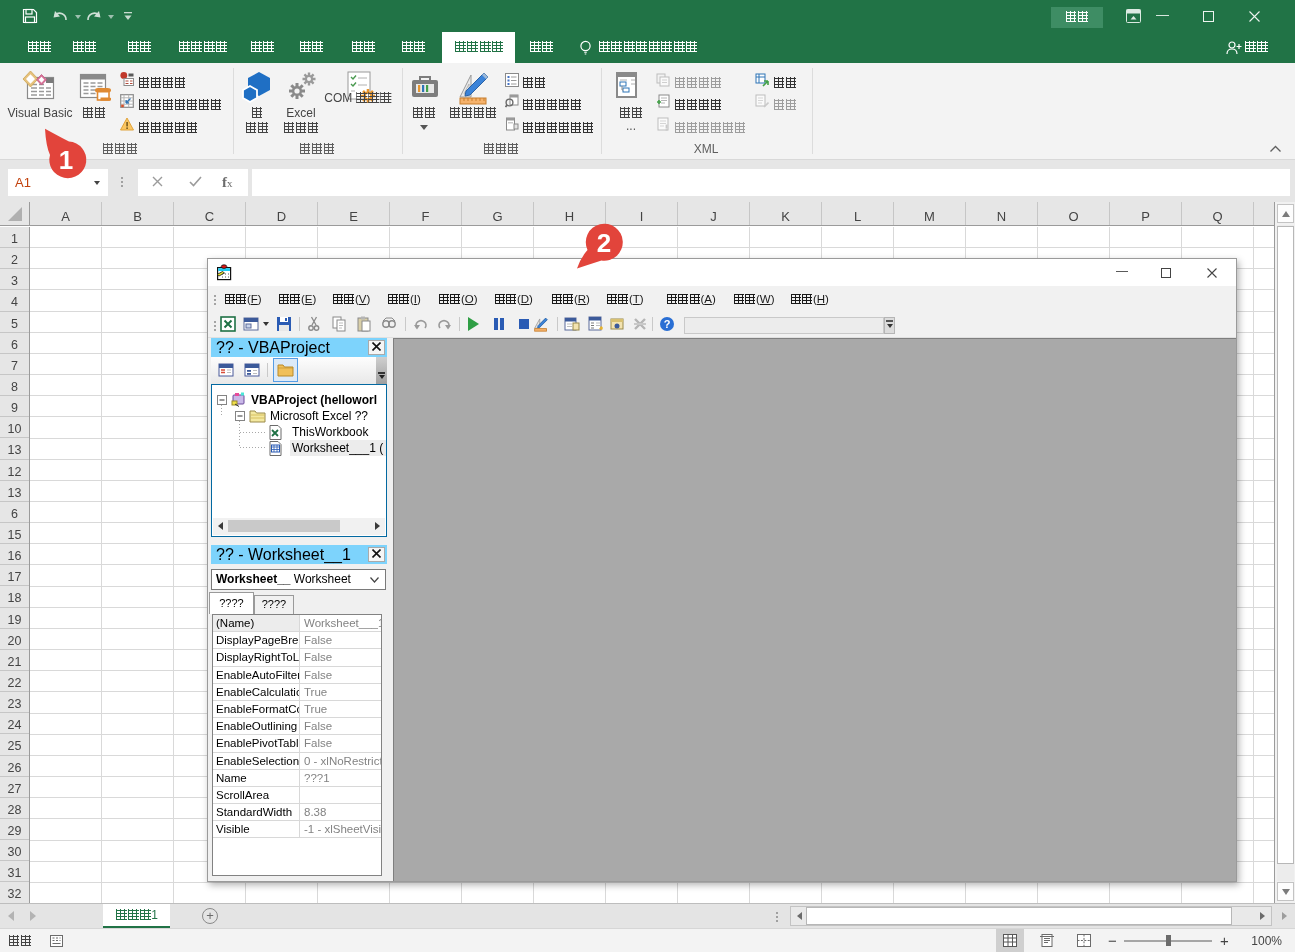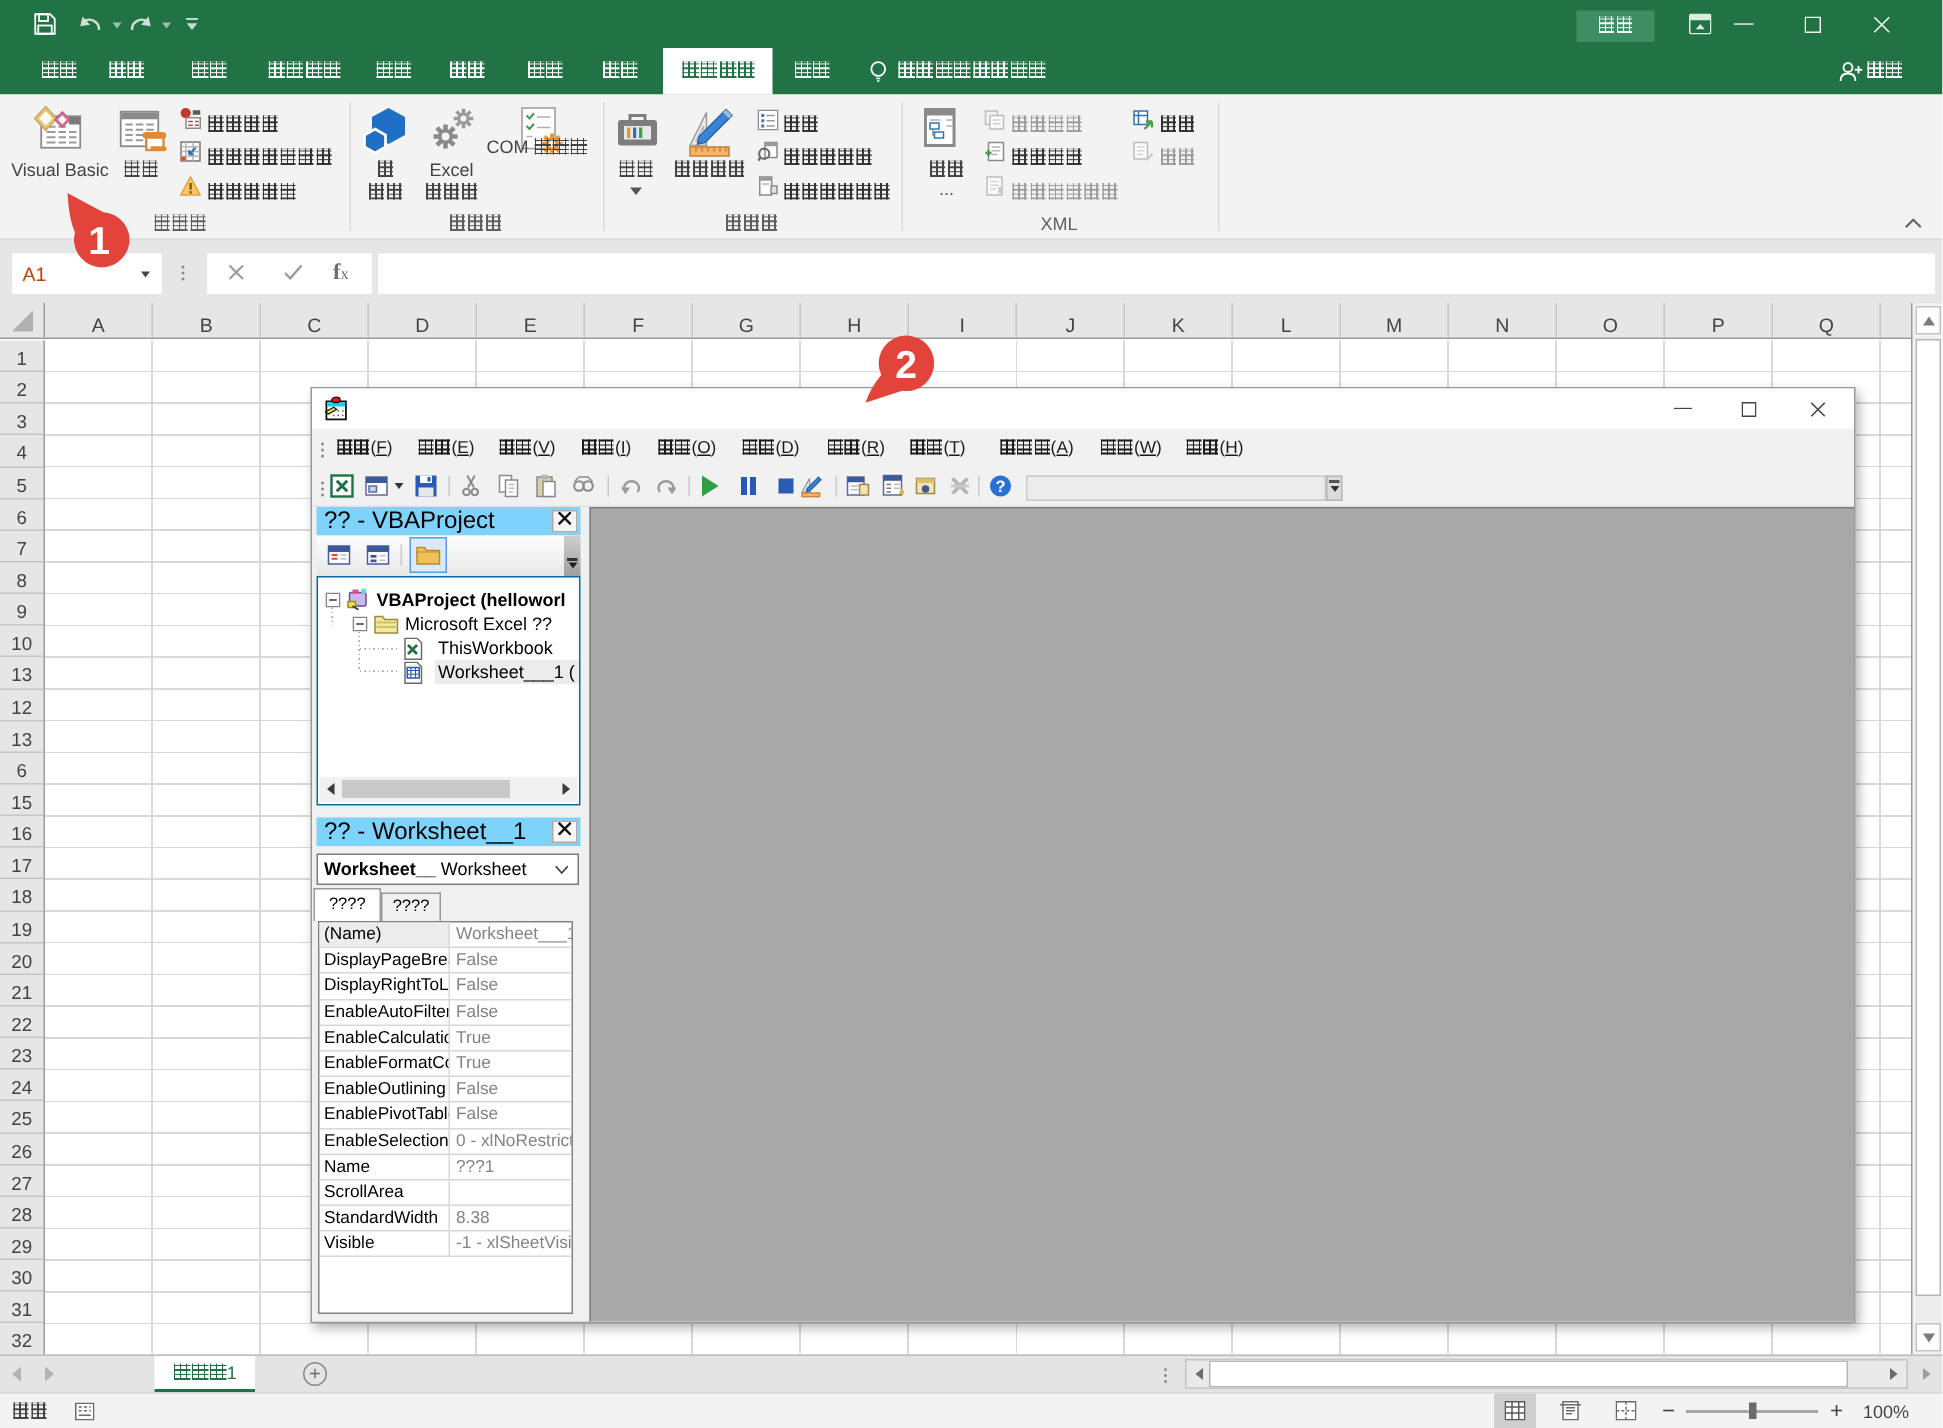--- a/index.html
+++ b/index.html
@@ -418,21 +418,21 @@
       <path d="M0 2.5h14M4 4.5h6M4 6.5h6M4 8.5h4" stroke="#6b6b6b"></path>
     </svg>
  <svg class="ab" style="left:1077px;top:5px" width="14" height="13" viewBox="0 0 14 13">
       <rect x="0.5" y="0.5" width="13" height="12" fill="#fff" stroke="#6b6b6b"></rect>
       <path d="M7 0.5 v12 M0.5 6.5 h13" stroke="#6b6b6b" stroke-dasharray="2 1.4"></path>
     </svg>
  <div class="ab" style="left:1108px;top:3px;font-size:15px;color:#444">−</div>
  <div class="ab" style="left:1124px;top:11px;width:88px;height:1.6px;background:#a6a6a6"></div>
  <div class="ab" style="left:1166px;top:6px;width:5px;height:11px;background:#6b6b6b"></div>
  <div class="ab" style="left:1220px;top:3px;font-size:15px;color:#444">+</div>
- <div class="ab" style="left:1242px;top:5px;width:40px;font-size:12px;color:#444;text-align:left">100%</div>
+ <div class="ab" style="left:1242px;top:5px;width:40px;font-size:12px;color:#444;text-align:right">100%</div>
 </div>
 
 <div class="ab" id="vba">
 
  <div class="ab" style="left:0;top:0;width:1028px;height:27px;background:#fff">
   <svg class="ab" style="left:8px;top:5px" width="17" height="17" viewBox="0 0 17 17">
         <rect x="1.6" y="3.6" width="13" height="12" fill="#fff" stroke="#111" stroke-width="1.2"></rect>
         <rect x="2.2" y="4.2" width="11.8" height="2.8" fill="#19ccf3"></rect>
         <ellipse cx="8" cy="2.6" rx="2.8" ry="1.8" fill="#e01414" stroke="#111" stroke-width="0.8"></ellipse>
         <path d="M1 10.5 L6.5 7.5 L8.5 9 L3 12 Z" fill="#e8e32a" stroke="#111" stroke-width="0.8"></path>

